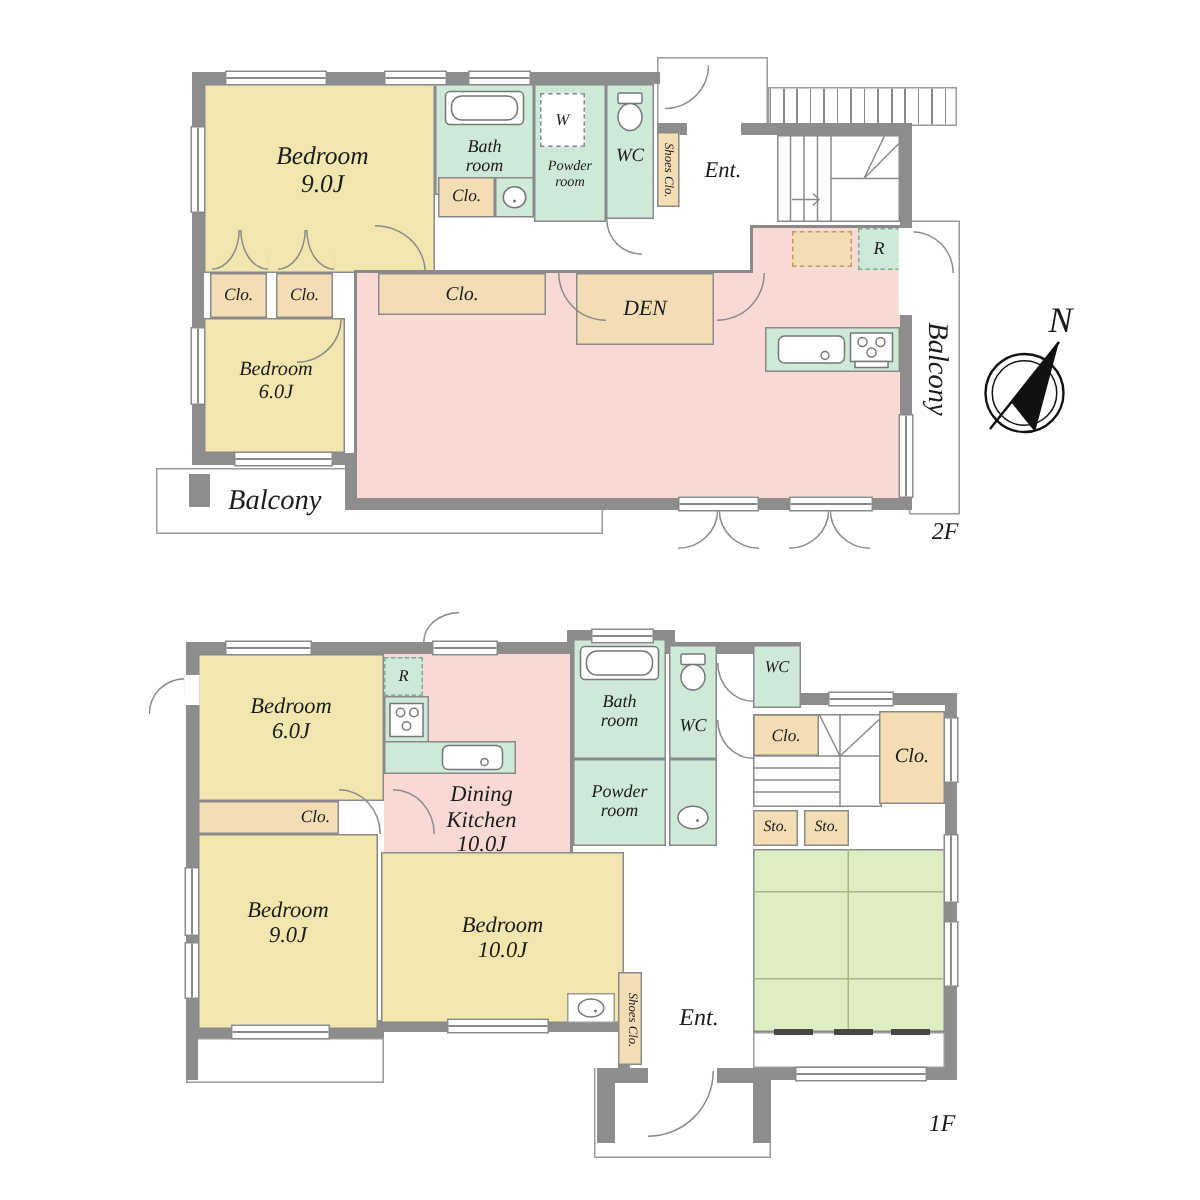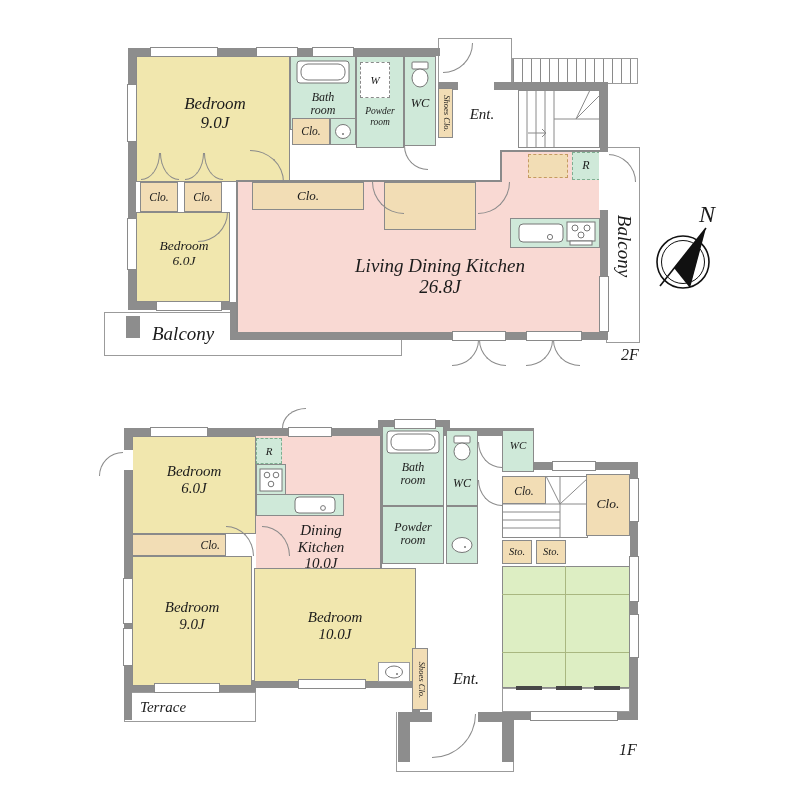--- a/index.html
+++ b/index.html
@@ -159,22 +159,21 @@
   <div class="abs lbl" style="left:354px;top:98px;width:52px;height:38px;font-size:9.5px">Powder
 room</div>
   <div class="abs lbl" style="left:404px;top:90px;width:32px;height:26px;font-size:12.5px">WC</div>
   <div class="abs lbl" style="left:453px;top:92px;width:58px;height:44px;font-size:15px">Ent.</div>
   <div class="abs lbl" style="left:292px;top:118px;width:38px;height:27px;font-size:11.5px">Clo.</div>
   <div class="abs lbl" style="left:140px;top:182px;width:38px;height:30px;font-size:11.5px">Clo.</div>
   <div class="abs lbl" style="left:184px;top:182px;width:38px;height:30px;font-size:11.5px">Clo.</div>
   <div class="abs lbl" style="left:252px;top:182px;width:112px;height:28px;font-size:13px">Clo.</div>
   <div class="abs lbl" style="left:140px;top:226px;width:88px;height:54px;font-size:13.5px">Bedroom
 6.0J</div>
-  <div class="abs lbl" style="left:290px;top:248px;width:300px;height:56px;font-size:19px">Living Dining Kitchen
-26.8J</div>
+  <div class="abs lbl" style="left:384px;top:182px;width:92px;height:48px;font-size:14.5px">DEN</div>
   <div class="abs lbl" style="left:608px;top:344px;width:44px;height:22px;font-size:16px">2F</div>
 
   <svg class="abs" style="left:646px;top:194px" width="78" height="106" viewBox="0 0 78 106">
       <circle cx="37" cy="68" r="26" fill="none" stroke="#111" stroke-width="1.6"></circle>
       <circle cx="37" cy="68" r="21.5" fill="none" stroke="#111" stroke-width="1"></circle>
       <line x1="14" y1="92" x2="60" y2="34" stroke="#111" stroke-width="1.6"></line>
       <polygon points="60,34 44,94 28,74" fill="#111"></polygon>
     </svg>
   <div class="abs lbl" style="left:692px;top:198px;width:30px;height:32px;font-size:24px">N</div>
 
@@ -301,16 +300,15 @@
   <div class="abs lbl right-lbl" style="left:168px;top:534px;width:56px;height:22px;font-size:11.5px">Clo.</div>
   <div class="abs lbl" style="left:502px;top:478px;width:44px;height:26px;font-size:11.5px">Clo.</div>
   <div class="abs lbl" style="left:586px;top:486px;width:44px;height:36px;font-size:13.5px">Clo.</div>
   <div class="abs lbl" style="left:502px;top:540px;width:30px;height:24px;font-size:10.5px">Sto.</div>
   <div class="abs lbl" style="left:536px;top:540px;width:30px;height:24px;font-size:10.5px">Sto.</div>
   <div class="abs lbl" style="left:138px;top:586px;width:108px;height:60px;font-size:15px">Bedroom
 9.0J</div>
   <div class="abs lbl" style="left:266px;top:596px;width:138px;height:60px;font-size:15px">Bedroom
 10.0J</div>
   <div class="abs lbl" style="left:428px;top:656px;width:76px;height:46px;font-size:16px">Ent.</div>
-  <div class="abs lbl left-lbl" style="left:140px;top:694px;width:100px;height:26px;font-size:15px">Terrace</div>
   <div class="abs lbl" style="left:606px;top:740px;width:44px;height:20px;font-size:16px">1F</div>
 
 </div>
 
 </body></html>

